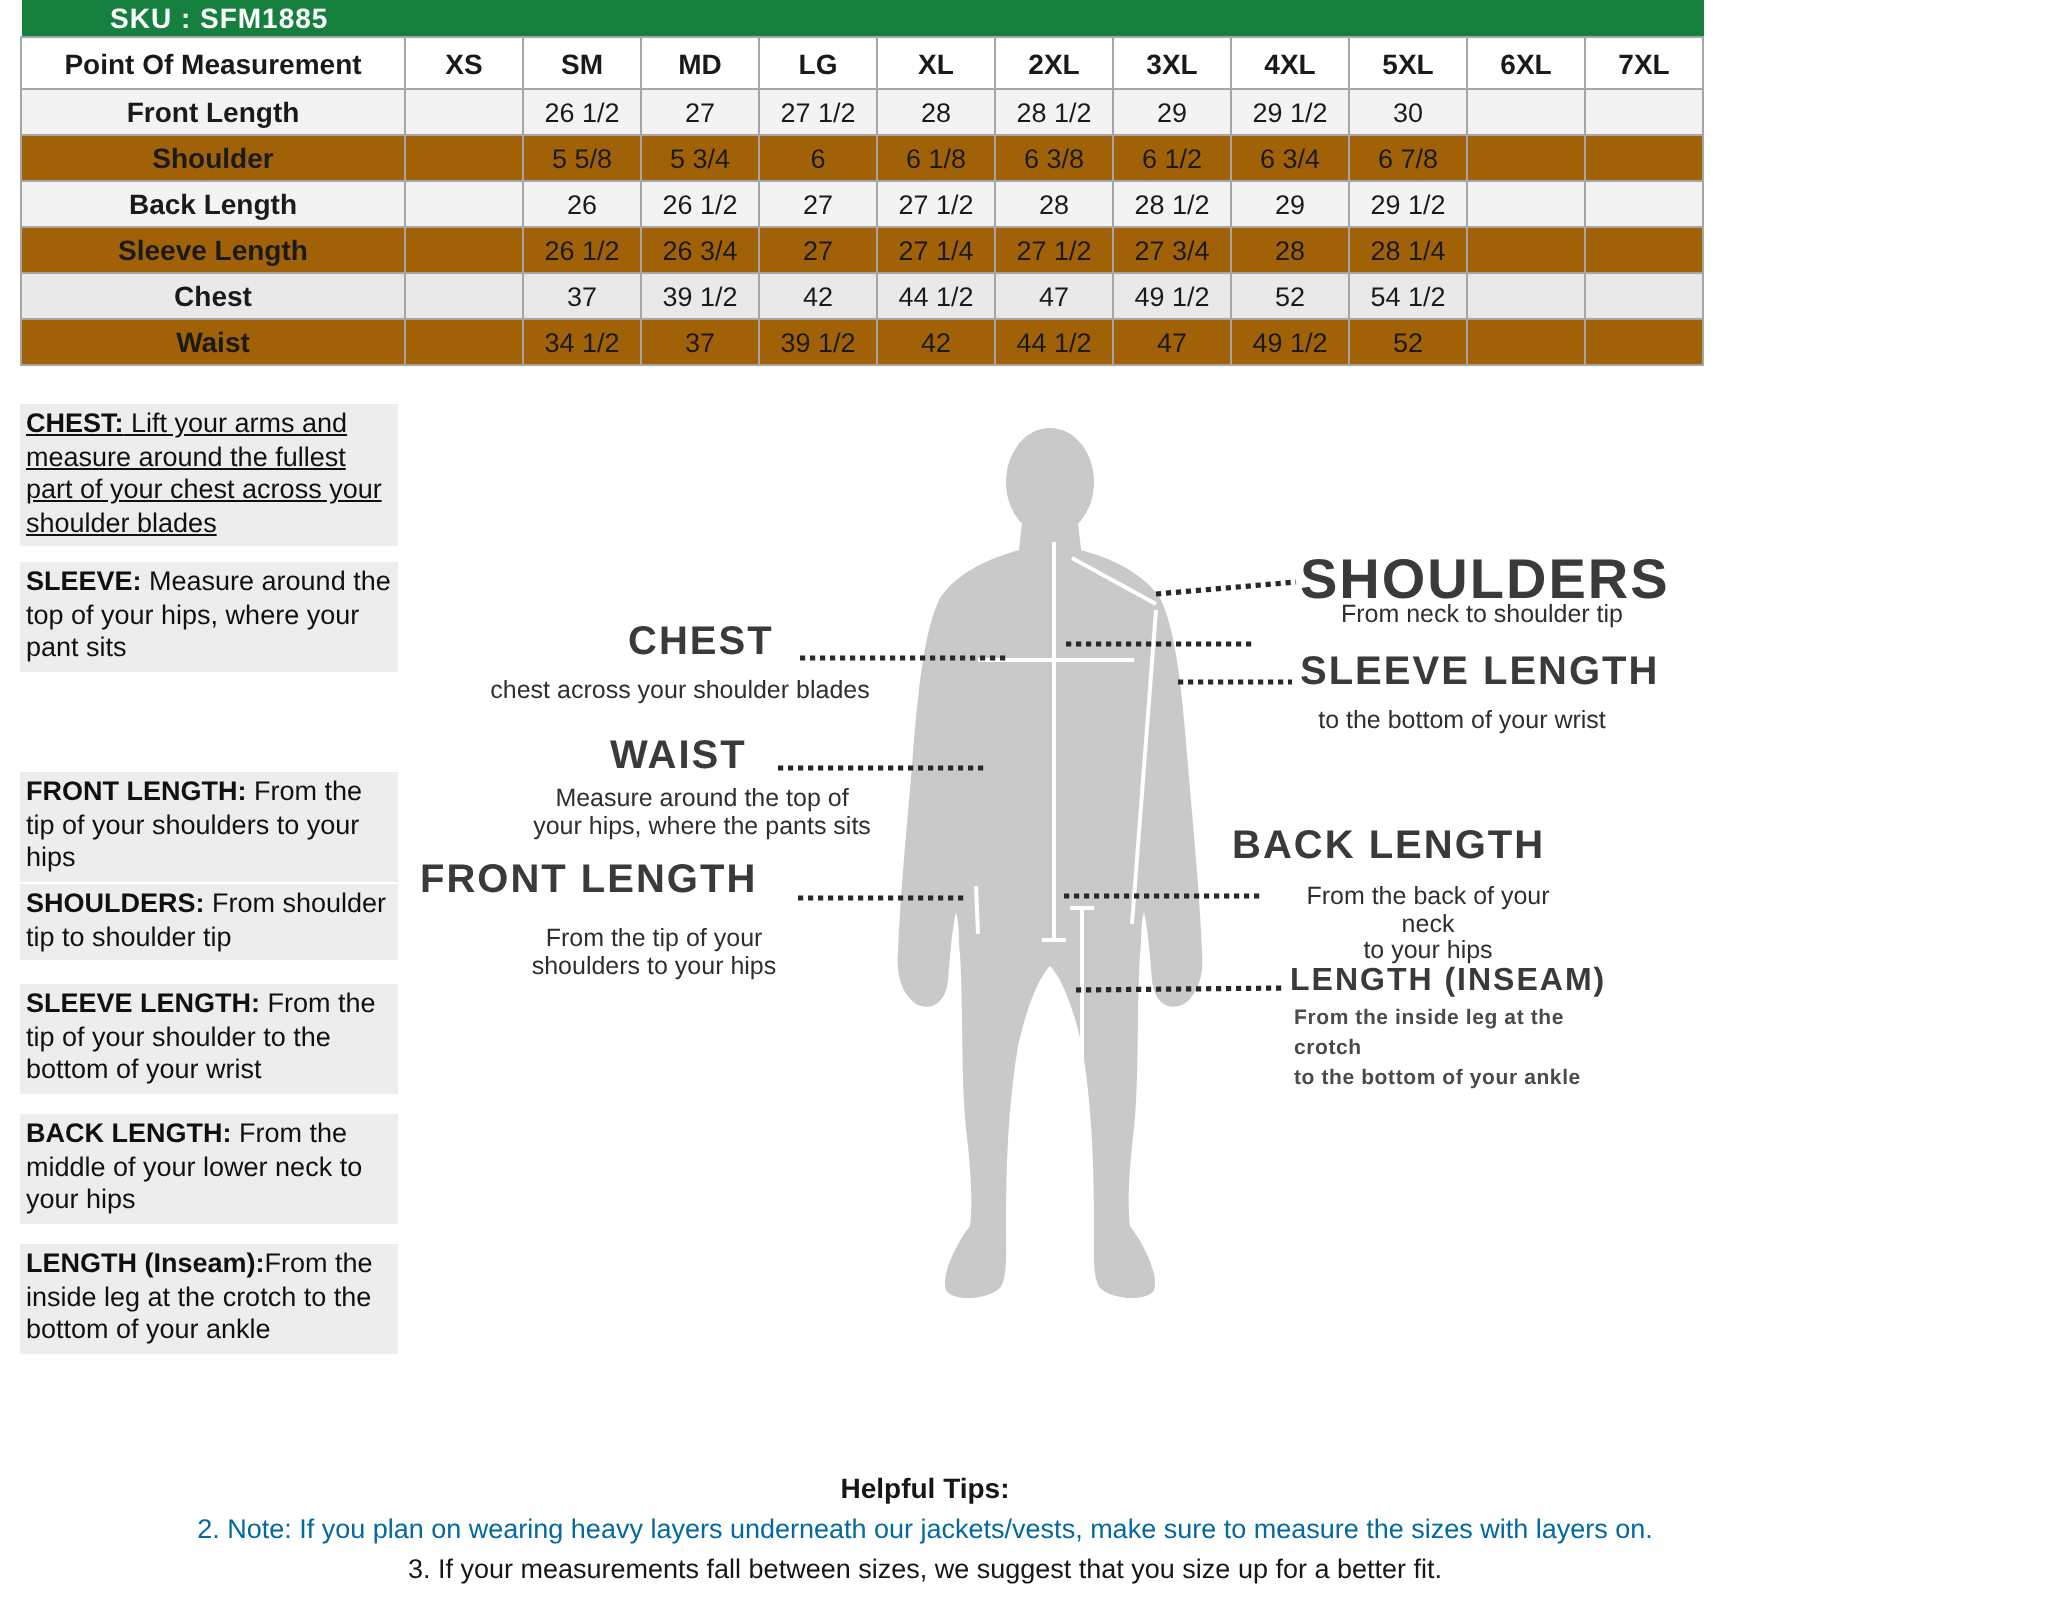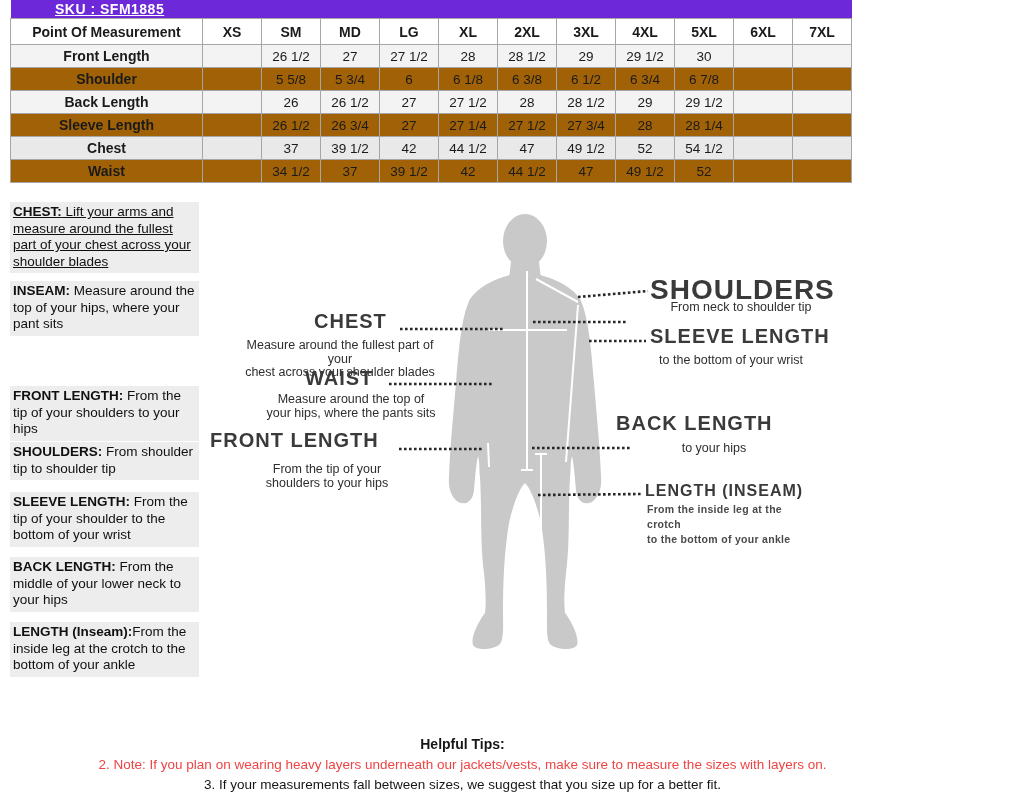--- a/index.html
+++ b/index.html
@@ -48,21 +48,21 @@
   
   .tips{position:absolute;left:5px;top:736px;width:915px;text-align:center;font-size:13.5px;color:#161616;}
   .tips-heading{font-weight:bold;font-size:14px;margin-bottom:5px;}
   .tip-line{margin-bottom:3px;line-height:16px;}
   .tip-line .b{font-weight:bold;}
   .tip-line.last{margin-top:4px;}
 </style>
 </head>
 <body>
 
-<div class="sku-bar" style="background: #6d28d9; text-decoration: underline;">
+<div class="sku-bar" style="background: #15803d;">
   <span>SKU : SFM1885</span>
 </div>
 
 <table class="size-table">
   <colgroup>
     <col class="c-pom">
       <col class="c-size">
       <col class="c-size">
       <col class="c-size">
       <col class="c-size">
@@ -173,21 +173,21 @@
         <td>49 1/2</td>
         <td>52</td>
         <td></td>
         <td></td>
       </tr>
     </tbody>
 </table>
 
 <div id="definitions">
     <div class="def-block" style="top: 202px; text-decoration: underline;"><b>CHEST:</b><span> Lift your arms  and measure around the fullest part of your chest across your shoulder blades</span></div>
-    <div class="def-block" style="top: 281px;"><b>INSEAM:</b><span>  Measure around the top of your hips, where your pant sits</span></div>
+    <div class="def-block" style="top: 281px;"><b>SLEEVE:</b><span>  Measure around the top of your hips, where your pant sits</span></div>
     <div class="def-block" style="top: 386px;"><b>FRONT LENGTH:</b><span> From the tip of your shoulders to your hips</span></div>
     <div class="def-block" style="top: 442px;"><b>SHOULDERS:</b><span> From shoulder tip to shoulder tip</span></div>
     <div class="def-block" style="top: 492px;"><b>SLEEVE LENGTH:</b><span> From the tip of your shoulder to the bottom of your wrist</span></div>
     <div class="def-block" style="top: 557px;"><b>BACK LENGTH:</b><span> From the middle of your lower neck to your hips</span></div>
     <div class="def-block" style="top: 622px;"><b>LENGTH (Inseam):</b><span>From the inside leg at the crotch to the bottom of your ankle</span></div>
   </div>
 
 <svg class="figure-svg" width="210" height="440" viewBox="0 0 210 440">
   <g id="silhouette" fill="#c9c9c9">
     <ellipse cx="103" cy="28" rx="22" ry="27"></ellipse>
@@ -244,21 +244,20 @@
   <line x1="578" y1="297" x2="648" y2="291"></line>
   <line x1="533" y1="322" x2="627" y2="322"></line>
   <line x1="589" y1="341" x2="646" y2="341"></line>
   <line x1="532" y1="448" x2="630" y2="448"></line>
   <line x1="538" y1="495" x2="643" y2="494"></line>
 </svg>
 
 <div id="figure-labels">
     <div class="fig-title" style="left: 314px; top: 311px; font-size: 20px;">CHEST</div>
     <div class="fig-desc" style="left: 236px; top: 339px; width: 208px; text-align: center;">
-      <div>Measure around the fullest part of your</div>
       <div>chest across your shoulder blades</div>
     </div>
     <div class="fig-title" style="left: 305px; top: 368px; font-size: 20px;">WAIST</div>
     <div class="fig-desc" style="left: 248px; top: 393px; width: 206px; text-align: center;">
       <div>Measure around the top of</div>
       <div>your hips, where the pants sits</div>
     </div>
     <div class="fig-title" style="left: 210px; top: 430px; font-size: 20px;">FRONT LENGTH</div>
     <div class="fig-desc" style="left: 247px; top: 463px; width: 160px; text-align: center;">
       <div>From the tip of your</div>
@@ -267,28 +266,29 @@
     <div class="fig-title" style="left: 650px; top: 275px; font-size: 28px;">SHOULDERS</div>
     <div class="fig-desc" style="left: 663px; top: 301px; width: 156px; text-align: center;">
       <div>From neck to shoulder tip</div>
     </div>
     <div class="fig-title" style="left: 650px; top: 326px; font-size: 20px;">SLEEVE LENGTH</div>
     <div class="fig-desc" style="left: 652px; top: 354px; width: 158px; text-align: center;">
       <div>to the bottom of your wrist</div>
     </div>
     <div class="fig-title" style="left: 616px; top: 413px; font-size: 20px;">BACK LENGTH</div>
     <div class="fig-desc" style="left: 640px; top: 442px; width: 148px; text-align: center;">
+      <div>From the back of your neck</div>
       <div>to your hips</div>
     </div>
     <div class="fig-title" style="left: 645px; top: 483px; font-size: 16px;">LENGTH (INSEAM)</div>
     <div class="fig-desc small" style="left: 647px; top: 502px; width: 150px; text-align: left;">
       <div>From the inside leg at the crotch</div>
       <div>to the bottom of your ankle</div>
     </div>
   </div>
 
 <div class="tips">
   <div class="tips-heading">Helpful Tips:</div>
   <div id="tips-lines">
-      <div class="tip-line"><span style="color: #ef4444;">2. Note: If you plan on wearing heavy layers underneath our jackets/vests, make sure to measure the sizes with layers on.</span></div>
+      <div class="tip-line"><span style="color: #0369a1;">2. Note: If you plan on wearing heavy layers underneath our jackets/vests, make sure to measure the sizes with layers on.</span></div>
       <div class="tip-line last"><span>3. If your measurements fall between sizes, we suggest that you size up for a better fit.</span></div>
     </div>
 </div>
 
 </body></html>

